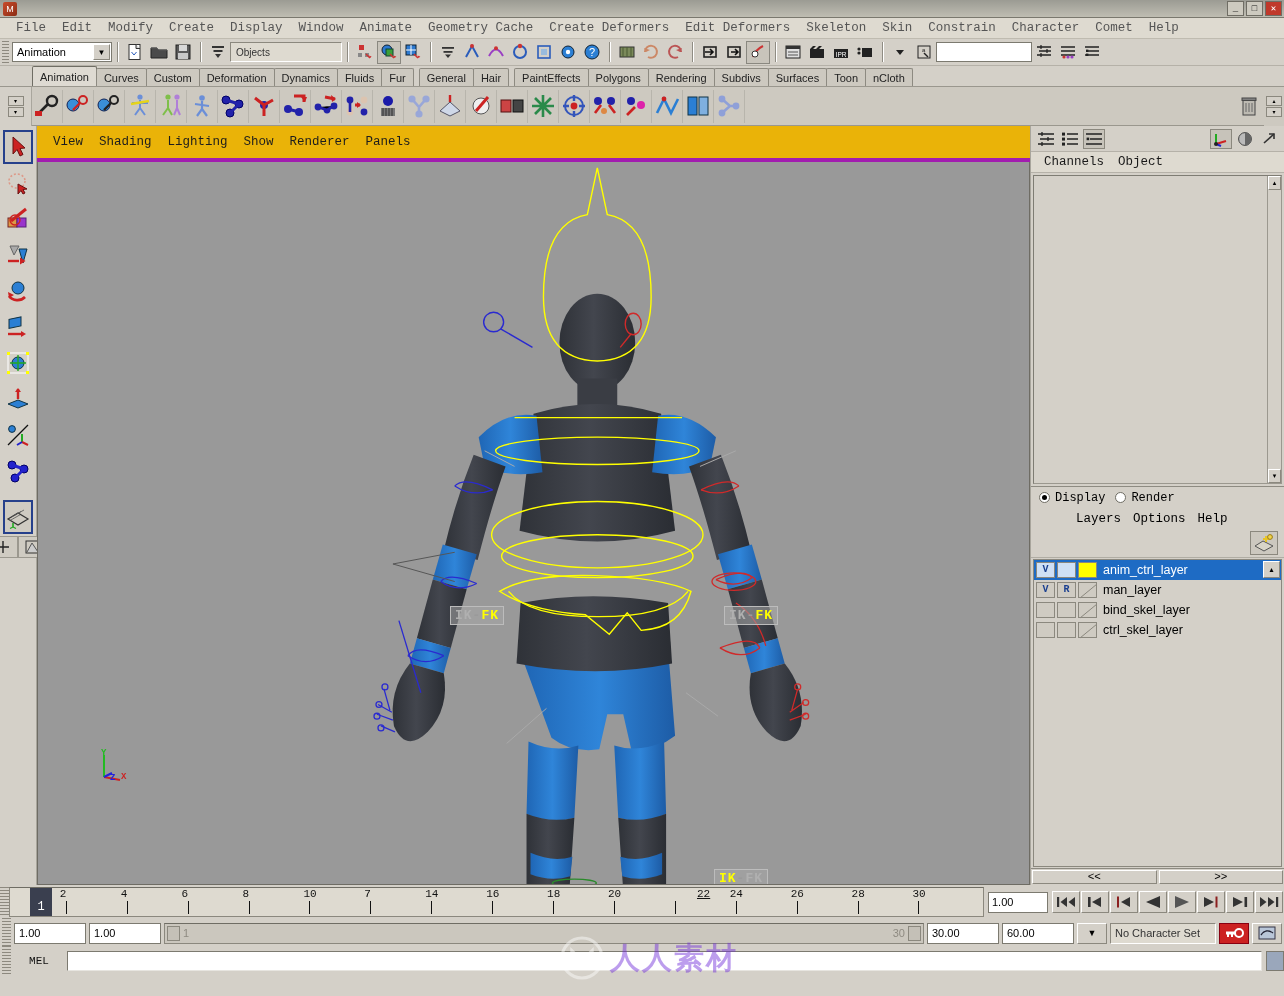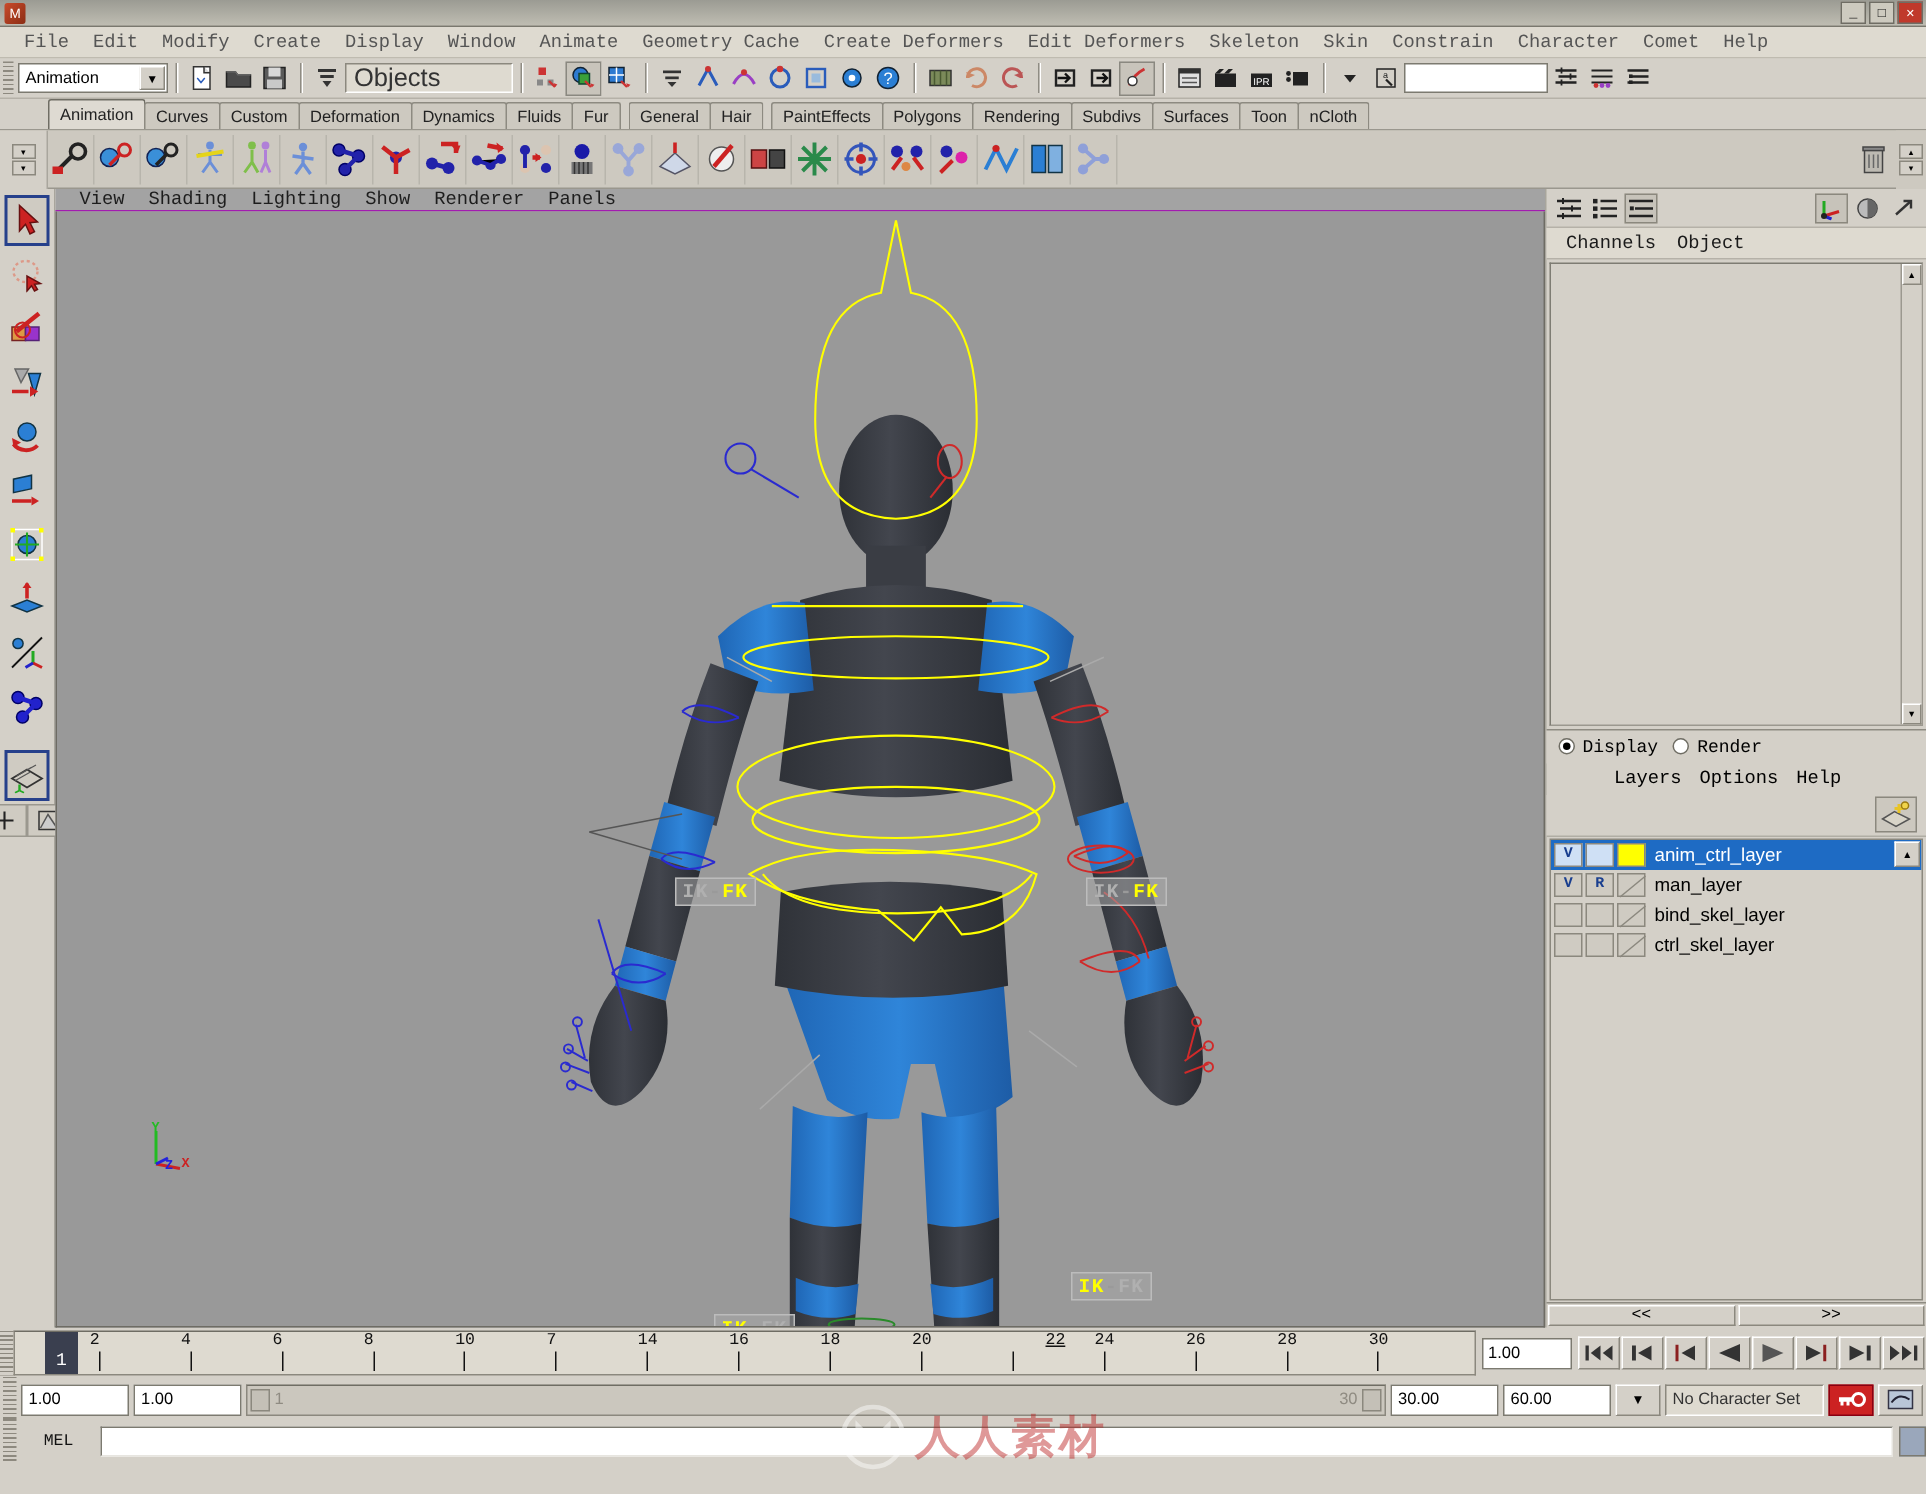--- a/index.html
+++ b/index.html
@@ -65,21 +65,21 @@
        box-shadow:1px 0 0 #fff;}
   .tbtn{
     width:24px;height:23px;background:#d4d0c8;display:flex;
     align-items:center;justify-content:center;flex:none;
     border:1px solid transparent;
   }
   .tbtn.active{border:1px solid #8a8880;background:#c8c4bb;}
   .objfield{
     width:112px;height:20px;background:#dedad0;border:1px solid #8b887e;
     border-right-color:#fff;border-bottom-color:#fff;
-    display:flex;align-items:center;padding-left:5px;font-size:17px;color:#333;flex:none;
+    display:flex;align-items:center;padding-left:5px;font-size:10px;color:#333;flex:none;
   }
   .bigfield{
     width:96px;height:20px;background:#fff;border:1px solid #7c7a70;flex:none;
   }
   
   .shelftabs{
     height:21px;background:#d4d0c8;display:flex;align-items:flex-end;
     padding-left:32px;border-bottom:1px solid #9a978e;
   }
   .shelftab{
@@ -116,22 +116,22 @@
     width:30px;height:34px;display:flex;align-items:center;justify-content:center;
     border:1px solid transparent;margin-bottom:2px;
   }
   .tool.sel{border:2px solid #26408b;background:#cfcbc2;}
   .toolgap{height:10px;}
   .tool-sm{width:30px;height:22px;display:flex;align-items:center;justify-content:center;
     border:1px solid #9b988f;background:#cfcbc2;margin-bottom:1px;}
   
   .viewwrap{flex:1;display:flex;flex-direction:column;background:#d4d0c8;}
   .panelmenu{
-    height:15px;background:#a3a3a3;display:flex;align-items:center;
-    padding-left:8px;border-bottom:1px solid #a21caf;
+    height:36px;background:#eab308;display:flex;align-items:center;
+    padding-left:8px;border-bottom:4px solid #a21caf;
   }
   .panelmenu .pm{
     font-family:"Liberation Mono",monospace;font-size:12.5px;color:#1d1d1d;
     padding:0 8px;
   }
   .viewport{flex:1;background:#999999;position:relative;overflow:hidden;
     border:1px solid #6e6c64;border-top:none;}
   .axis{position:absolute;left:58px;bottom:98px;font-size:10px;
      font-family:"Liberation Mono",monospace;font-weight:bold;}
   
@@ -1156,14 +1156,14 @@
   <div class="mellabel">MEL</div>
   <input class="melinput" value="" style="">
   <div class="melright"></div>
 </div>
 
 <div class="wm">
   <svg width="44" height="44" viewBox="0 0 44 44">
     <circle cx="22" cy="22" r="20" fill="none" stroke="#fff" stroke-width="3"></circle>
     <path d="M12 30 L12 15 L22 25 L32 15 L32 30" fill="none" stroke="#fff" stroke-width="3.4"></path>
   </svg>
-  <span style="font-size:30px;color:#b91c1c;font-weight:bold;letter-spacing:2px">人人素材</span>
+  <span style="font-size:30px;color:#6d28d9;font-weight:bold;letter-spacing:2px">人人素材</span>
 </div>
 
 </body></html>

